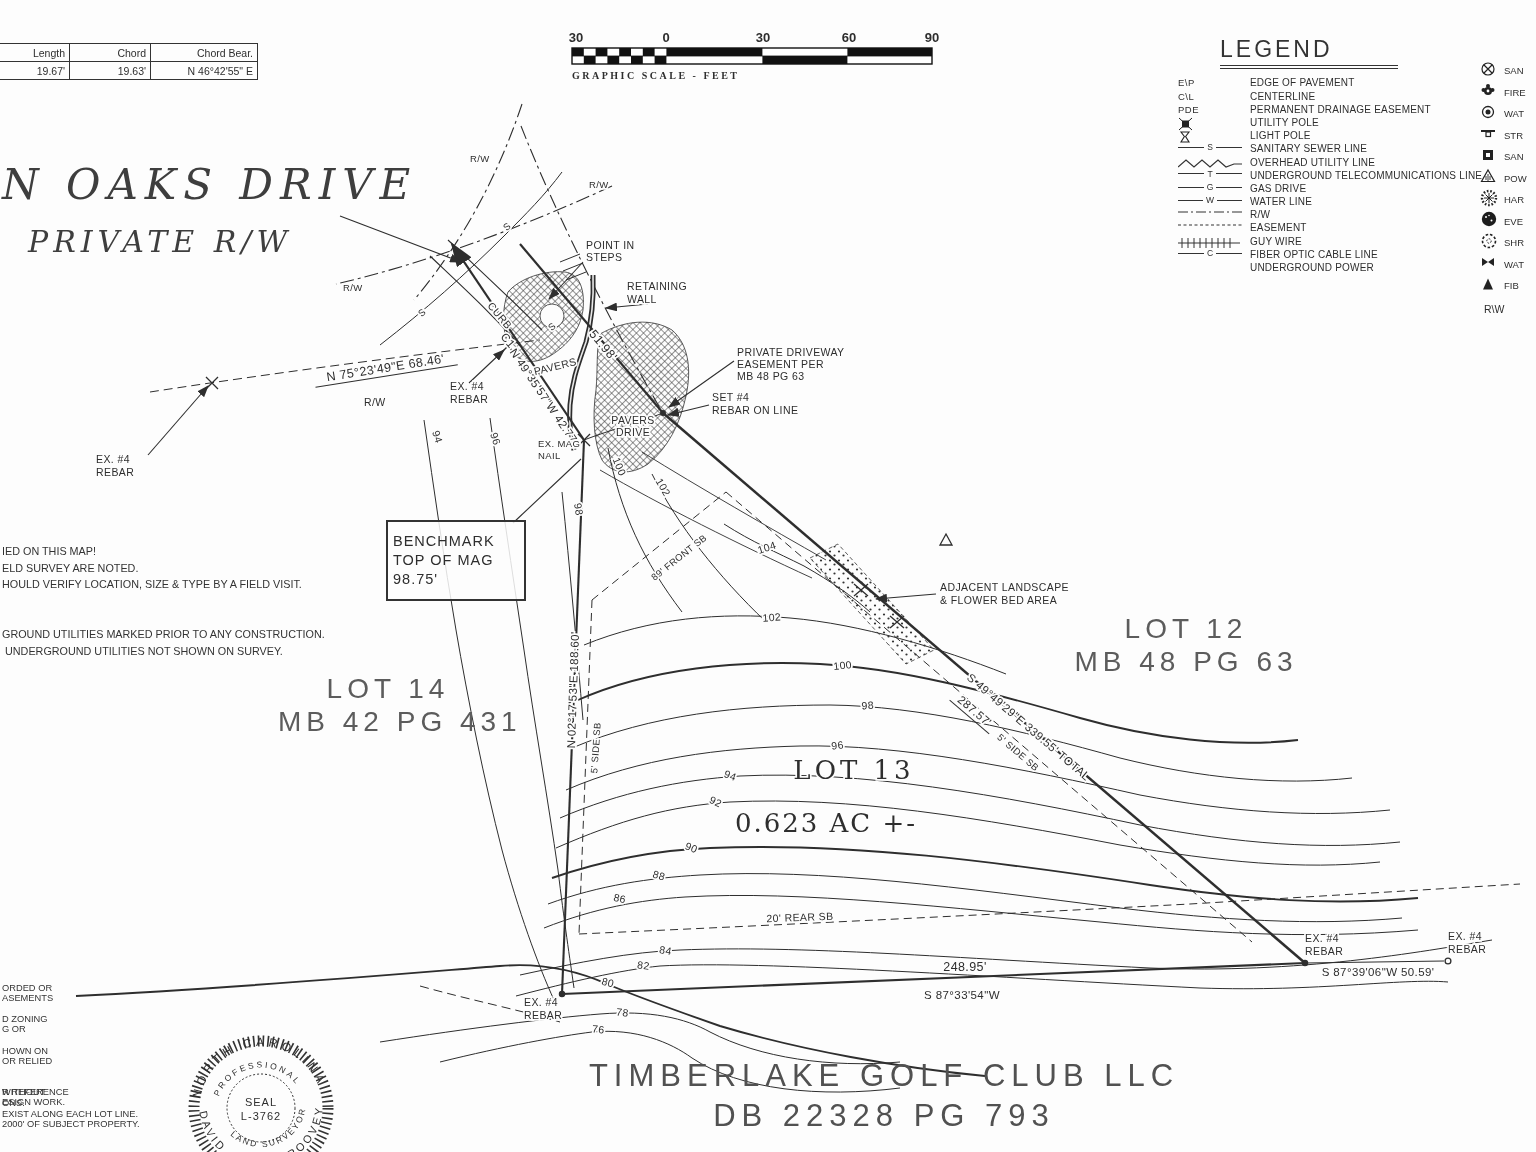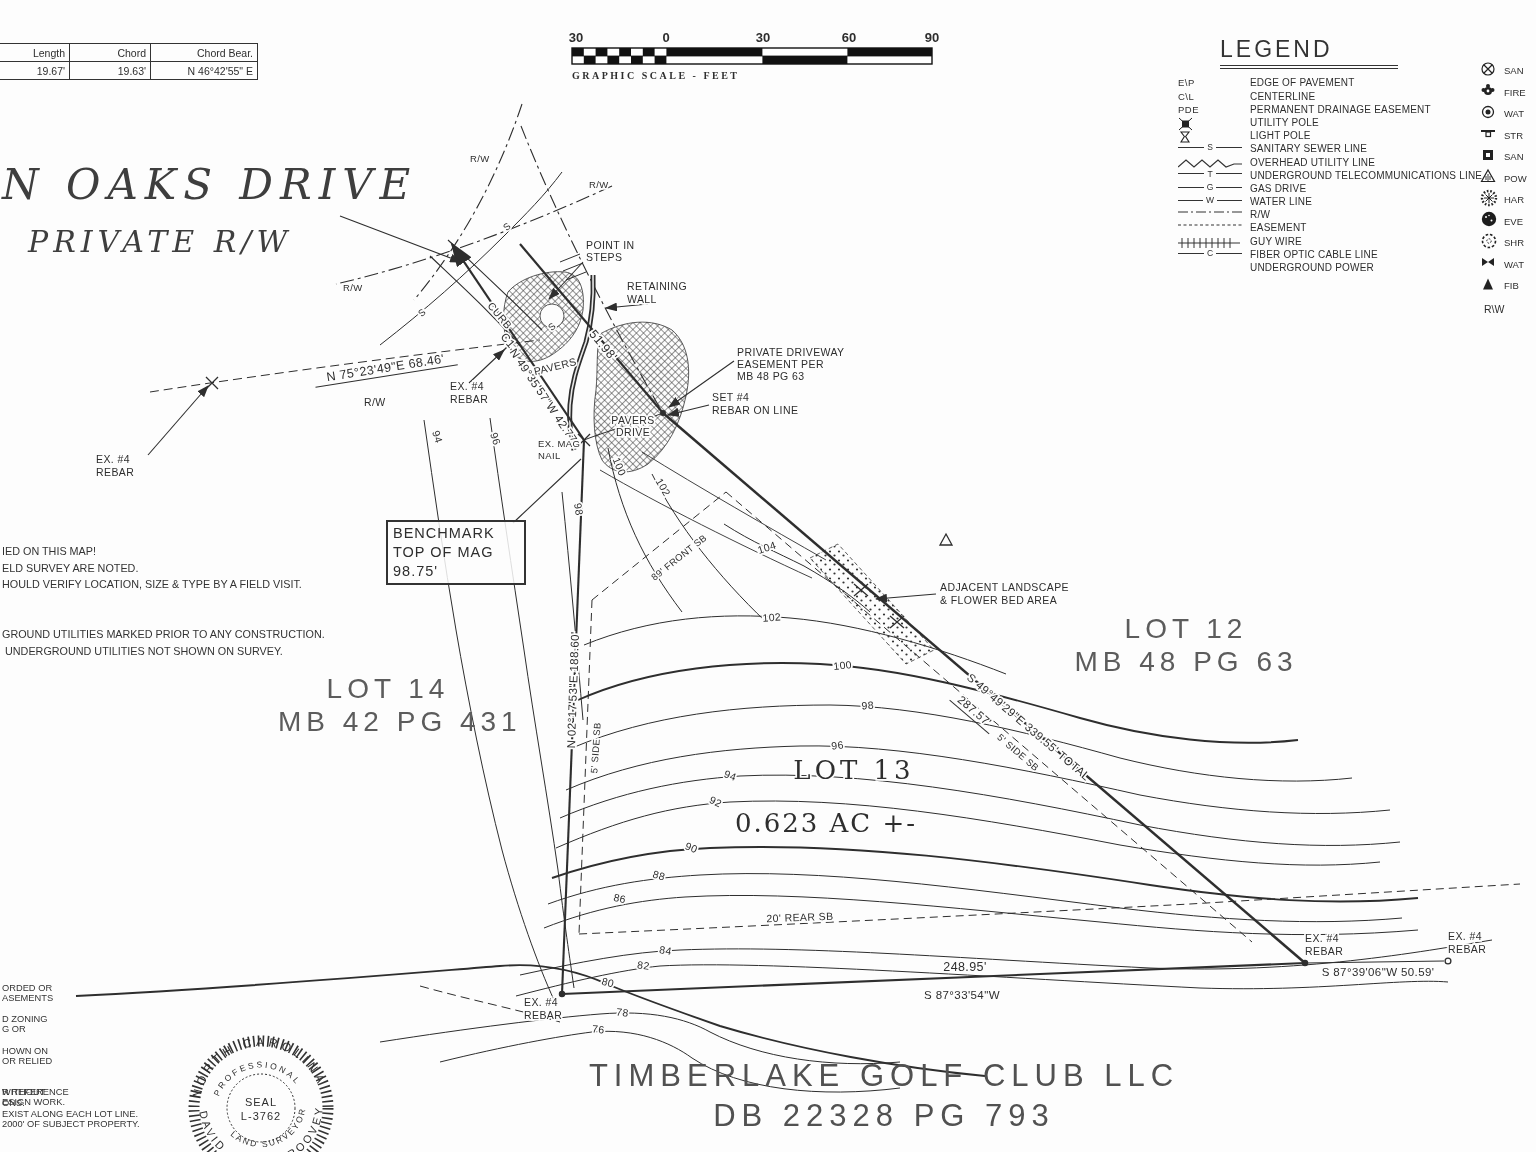--- a/index.html
+++ b/index.html
@@ -39,21 +39,21 @@
   
   .notes{font-size:10.8px;line-height:16.6px;white-space:pre;color:#333;}
   .notesb{font-size:9.3px;line-height:10.4px;white-space:pre;color:#333;}
   
   .roadname{left:2px;top:160px;font-family:"DejaVu Serif",serif;font-style:italic;
             font-size:42px;letter-spacing:7px;color:#3e3e3e;white-space:nowrap;}
   .roadsub{left:28px;top:224px;font-family:"DejaVu Serif",serif;font-style:italic;
            font-size:30px;letter-spacing:5px;color:#3e3e3e;white-space:nowrap;}
   
   .bigthin{color:#5c5c5c;letter-spacing:5px;text-align:center;white-space:nowrap;}
-  .benchbox{left:386px;top:520px;width:126px;border:2.2px solid #333;padding:2px 5px;
+  .benchbox{left:386px;top:520px;width:126px;border:2.2px solid #333;padding:10px 5px;
             font-size:14.5px;line-height:19px;letter-spacing:1px;background:rgba(253,253,253,.85);}
 </style>
 </head>
 <body>
 
 <div class="stage">
 
   <svg class="abs" width="1536" height="1152" viewBox="0 0 1536 1152" style="left:0;top:0">
     <defs>
       <pattern id="xh" width="5" height="5" patternUnits="userSpaceOnUse" patternTransform="rotate(45)">

